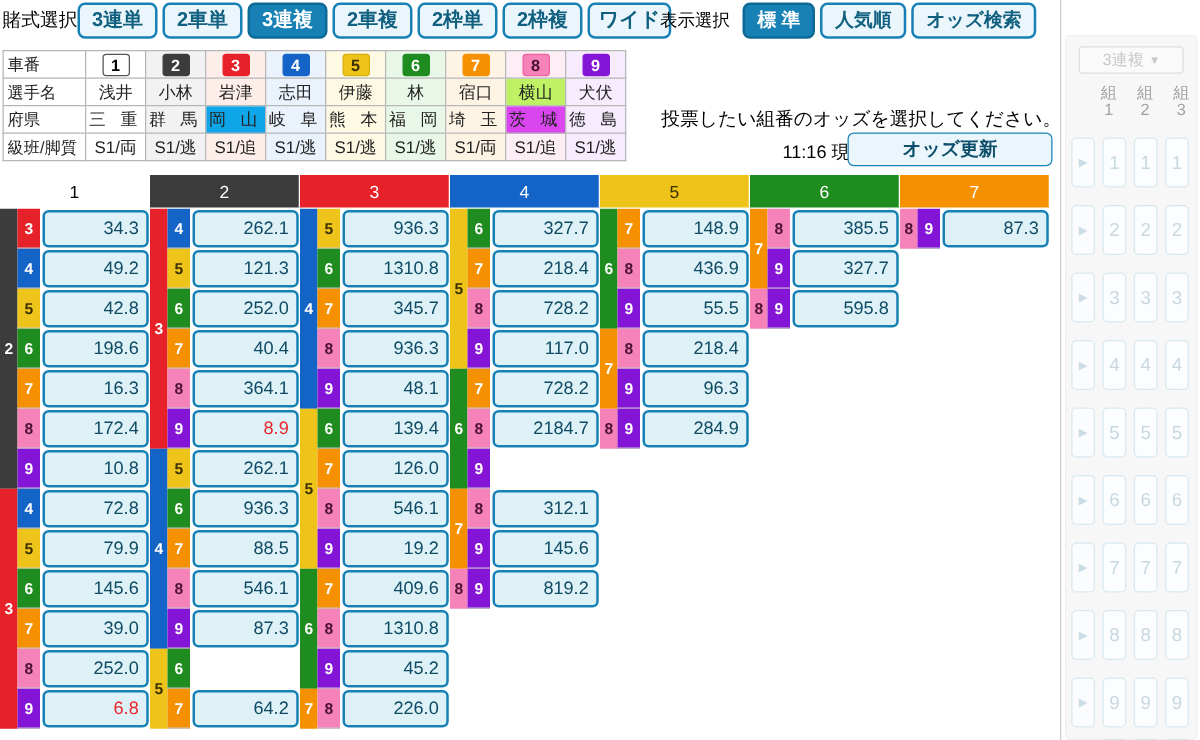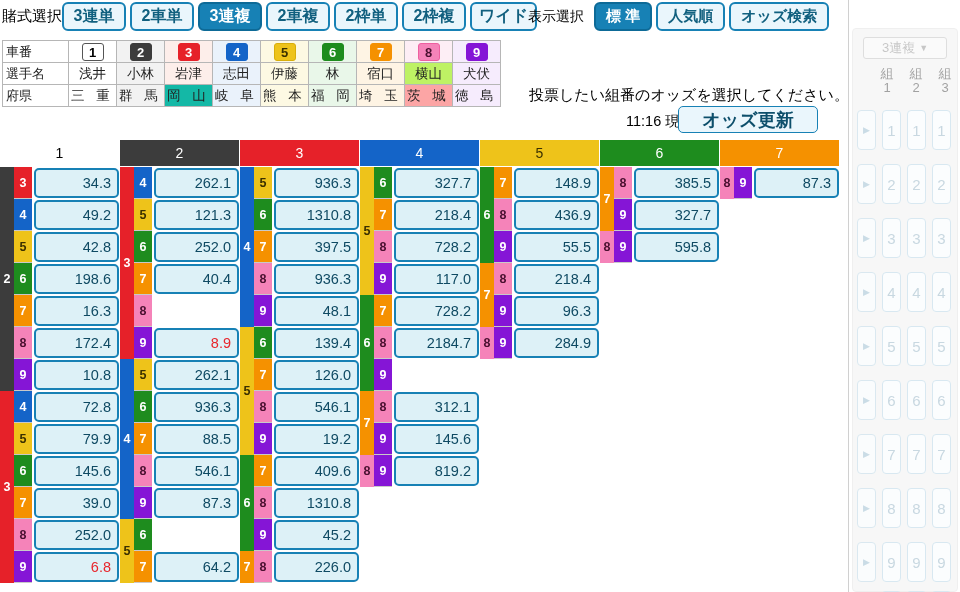--- a/index.html
+++ b/index.html
@@ -55,23 +55,23 @@
   .numbox {
     display: inline-block; width: 22px; height: 18px; line-height: 17px;
     border-radius: 3px; font-size: 13px; font-weight: bold; text-align: center;
   }
   .pref { letter-spacing: 4px; padding-left:4px; }
 
   
   .msg { position: absolute; left: 529px; top: 86px; font-size: 15px; color: #000; }
   .timenow { position: absolute; left: 626px; top: 112px; font-size: 14.5px; color: #000; }
   .updbtn {
-    position: absolute; left: 678px; top: 106px; width: 140px; height: 27px;
+    position: absolute; left: 678px; top: 106px; width: 164px; height: 27px;
     border: 1px solid #1781b5; border-radius: 5px;
-    background: #eaf6fc; color: #0d4f6b; font-weight: bold; font-size: 18px;
+    background: #eaf6fc; color: #0d4f6b; font-weight: bold; font-size: 15px;
     display: flex; align-items: center; justify-content: center; cursor: pointer;
   }
 
   
   .oddswrap { position: absolute; left: 0; top: 140px; width: 842px; height: 452px; }
   .colheads { position: absolute; left: 0; top: 0; display: flex; }
   .colhead {
     width: 120px; height: 26px; line-height: 26px;
     text-align: center; font-size: 14px; color: #fff;
     border-right: 1px solid #fff;
@@ -184,27 +184,39 @@
           <td class="cellw" style="background: rgb(253, 249, 227);">伊藤</td>
           <td class="cellw" style="background: rgb(233, 247, 233);">林</td>
           <td class="cellw" style="background: rgb(254, 244, 228);">宿口</td>
           <td class="cellw" style="background: #bef264;">横山</td>
           <td class="cellw" style="background: rgb(246, 236, 253);">犬伏</td>
         </tr>
         <tr>
           <td class="rowhead">府県</td>
           <td class="cellw pref" style="background: rgb(255, 255, 255);">三 重</td>
           <td class="cellw pref" style="background: rgb(242, 242, 242);">群 馬</td>
-          <td class="cellw pref" style="background: #14b8a6;">岡 山</td>
+          <td class="cellw pref" style="background: #0ea5e9;">岡 山</td>
           <td class="cellw pref" style="background: rgb(234, 242, 251);">岐 阜</td>
           <td class="cellw pref" style="background: rgb(253, 249, 227);">熊 本</td>
           <td class="cellw pref" style="background: rgb(233, 247, 233); text-align: center;">福 岡</td>
           <td class="cellw pref" style="background: rgb(254, 244, 228);">埼 玉</td>
-          <td class="cellw pref" style="background: #fca5a5;">茨 城</td>
+          <td class="cellw pref" style="background: #d946ef; text-align: right;">茨 城</td>
           <td class="cellw pref" style="background: rgb(246, 236, 253);">徳 島</td>
+        </tr>
+        <tr>
+          <td class="rowhead">級班/脚質</td>
+          <td class="cellw" style="background: rgb(255, 255, 255);">S1/両</td>
+          <td class="cellw" style="background: rgb(242, 242, 242);">S1/逃</td>
+          <td class="cellw" style="background: rgb(253, 238, 234);">S1/追</td>
+          <td class="cellw" style="background: rgb(234, 242, 251);">S1/逃</td>
+          <td class="cellw" style="background: rgb(253, 249, 227);">S1/逃</td>
+          <td class="cellw" style="background: rgb(233, 247, 233);">S1/逃</td>
+          <td class="cellw" style="background: rgb(254, 244, 228);">S1/両</td>
+          <td class="cellw" style="background: rgb(253, 238, 245);">S1/追</td>
+          <td class="cellw" style="background: rgb(246, 236, 253);">S1/逃</td>
         </tr>
       </tbody>
   </table>
 
   <div class="msg">投票したい組番のオッズを選択してください。</div>
   <div class="timenow">11:16 現在</div>
   <div class="updbtn">オッズ更新</div>
 
   <div class="oddswrap">
     <div class="colheads">
@@ -296,20 +308,21 @@
               <div class="orow">
                 <div class="orow-b" style="background: rgb(30, 140, 30); color: rgb(255, 255, 255);">6</div>
                 <div class="obtn">252.0</div>
               </div>
               <div class="orow">
                 <div class="orow-b" style="background: rgb(245, 145, 0); color: rgb(255, 255, 255);">7</div>
                 <div class="obtn">40.4</div>
               </div>
               <div class="orow">
                 <div class="orow-b" style="background: rgb(245, 131, 185); color: rgb(74, 16, 48);">8</div>
+                <div class="obtn">364.1</div>
               </div>
               <div class="orow">
                 <div class="orow-b" style="background: rgb(133, 21, 214); color: rgb(255, 255, 255);">9</div>
                 <div class="obtn hot">8.9</div>
               </div>
             </div>
           </div>
           <div class="grp">
             <div class="grp-a" style="background: rgb(20, 100, 200); color: rgb(255, 255, 255);">4</div>
             <div class="grp-rows">
@@ -355,21 +368,21 @@
               <div class="orow">
                 <div class="orow-b" style="background: rgb(238, 195, 26); color: rgb(58, 48, 0);">5</div>
                 <div class="obtn">936.3</div>
               </div>
               <div class="orow">
                 <div class="orow-b" style="background: rgb(30, 140, 30); color: rgb(255, 255, 255);">6</div>
                 <div class="obtn">1310.8</div>
               </div>
               <div class="orow">
                 <div class="orow-b" style="background: rgb(245, 145, 0); color: rgb(255, 255, 255);">7</div>
-                <div class="obtn">397.5</div>
+                <div class="obtn">345.7</div>
               </div>
               <div class="orow">
                 <div class="orow-b" style="background: rgb(245, 131, 185); color: rgb(74, 16, 48);">8</div>
                 <div class="obtn">936.3</div>
               </div>
               <div class="orow">
                 <div class="orow-b" style="background: rgb(133, 21, 214); color: rgb(255, 255, 255);">9</div>
                 <div class="obtn">48.1</div>
               </div>
             </div>

